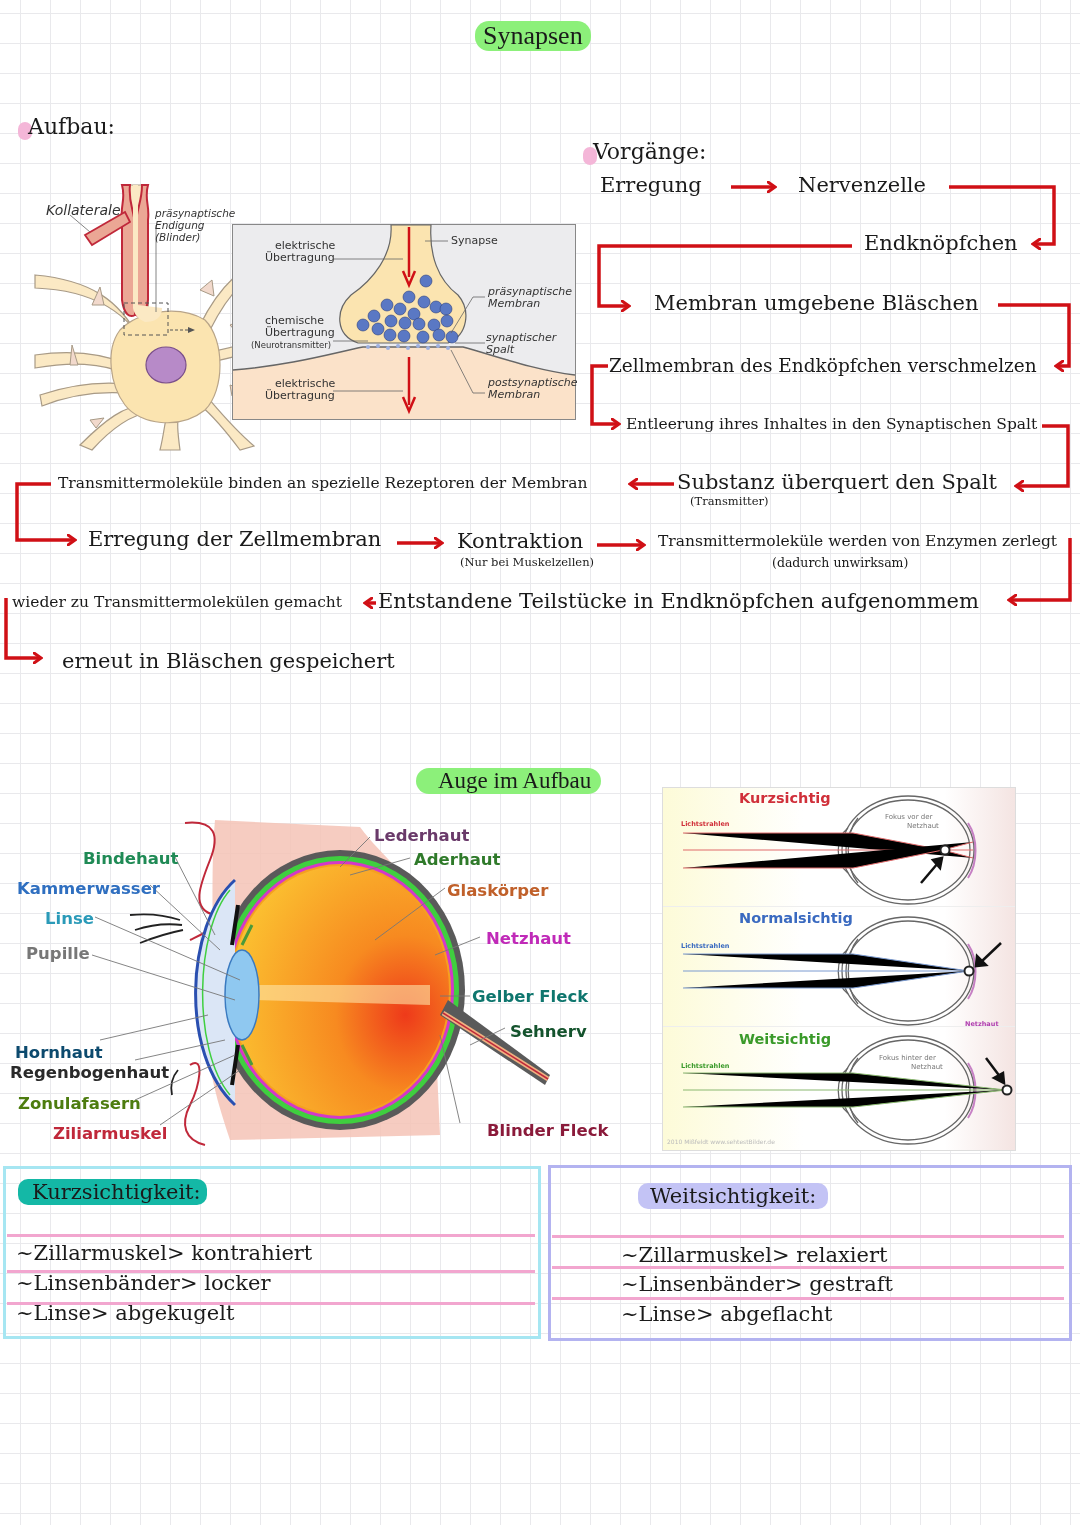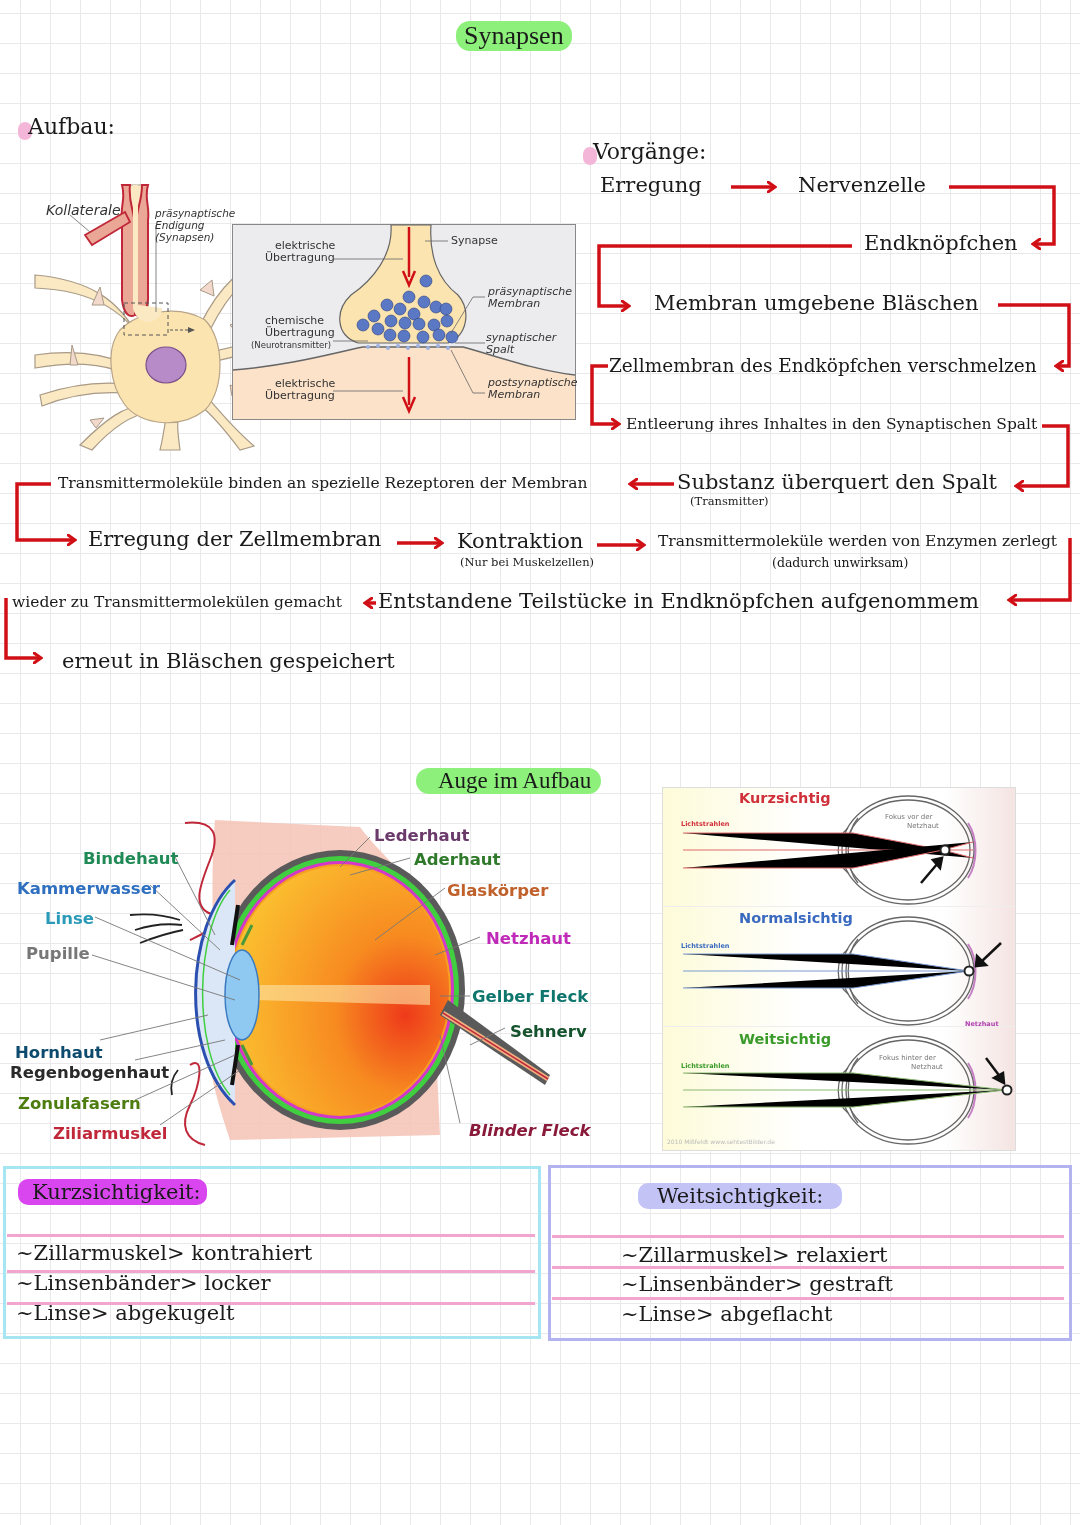--- a/index.html
+++ b/index.html
@@ -29,21 +29,21 @@
   .lbl{font-family:"DejaVu Sans",sans-serif;font-size:11px;color:#333;line-height:12px;white-space:nowrap;}
   .lbl-i{font-style:italic;}
   .eye-lbl{font-family:"DejaVu Sans",sans-serif;font-size:16.5px;font-weight:bold;white-space:nowrap;}
   .box{position:absolute;border:3px solid;}
   .pinkline{position:absolute;height:3px;background:#f2a6cf;}
   .list{font-family:"DejaVu Serif",serif;font-size:21px;white-space:nowrap;}
 </style>
 </head>
 <body>
 
-<div class="abs title hl-green" style="left:456px;top:21px;">Synapsen</div>
+<div class="abs title hl-green" style="left:475px;top:21px;">Synapsen</div>
 
 <div class="abs heading hl-pink" style="left:28px;top:114px;">Aufbau:</div>
 
 <div class="fig" style="left:30px;top:180px;width:250px;height:270px;">
   <svg width="250" height="270" viewBox="0 0 250 270">
 
     <g fill="#fbe9c4" stroke="#a89a86" stroke-width="1.2">
       <path d="M5 95 C60 100 90 120 110 160 L120 175 C100 130 60 110 5 108 Z"></path>
       <path d="M5 175 C40 170 70 172 100 185 L100 195 C70 182 40 182 5 188 Z"></path>
       <path d="M10 215 C40 205 70 200 105 205 L105 214 C70 210 40 215 12 226 Z"></path>
@@ -76,21 +76,21 @@
     <rect x="94" y="123" width="44" height="32" fill="none" stroke="#555" stroke-width="1" stroke-dasharray="4 3"></rect>
     <path d="M140 150 L160 150" stroke="#555" stroke-width="1" stroke-dasharray="3 2"></path>
     <path d="M158 147 L165 150 L158 153 Z" fill="#555"></path>
 
     <path d="M40 35 L60 52" stroke="#666" stroke-width="0.8" fill="none"></path>
     <path d="M126 45 L126 132" stroke="#666" stroke-width="0.8" fill="none"></path>
   </svg>
   <div class="abs lbl lbl-i" style="left:16px;top:24px;font-size:14px;">Kollaterale</div>
   <div class="abs lbl lbl-i" style="left:125px;top:27px;font-size:10.5px;">präsynaptische</div>
   <div class="abs lbl lbl-i" style="left:125px;top:39px;font-size:10.5px;">Endigung</div>
-  <div class="abs lbl lbl-i" style="left:125px;top:51px;font-size:10.5px;">(Synapsen)</div>
+  <div class="abs lbl lbl-i" style="left:125px;top:51px;font-size:10.5px;">(Blinder)</div>
 </div>
 
 <div class="fig" style="left:232px;top:224px;width:342px;height:194px;background:#ececee;border:1px solid #888;">
   <svg width="342" height="194" viewBox="0 0 342 194">
     <path d="M0 145 C60 140 100 128 130 122 L230 122 C260 130 300 145 342 150 L342 194 L0 194 Z" fill="#fbe2c9"></path>
     <path d="M0 145 C60 140 100 128 130 122 L230 122 C260 130 300 145 342 150" fill="none" stroke="#666" stroke-width="1.5"></path>
     <path d="M158 0 C160 30 140 55 118 70 C102 85 102 110 125 118 L215 118 C235 110 238 85 225 70 C205 55 196 30 198 0 Z" fill="#fbe4b0" stroke="#666" stroke-width="1.2"></path>
     <g fill="#5a78c4" stroke="#2c4080" stroke-width="0.6">
       <circle cx="193" cy="56" r="6"></circle>
         <circle cx="176" cy="72" r="6"></circle>
@@ -264,21 +264,21 @@
   <div class="abs eye-lbl" style="left: 15px; top: 228px; color: #0c4a6e;">Hornhaut</div>
   <div class="abs eye-lbl" style="left: 10px; top: 248px; color: rgb(42, 42, 42);">Regenbogenhaut</div>
   <div class="abs eye-lbl" style="left: 18px; top: 279px; color: #4d7c0f;">Zonulafasern</div>
   <div class="abs eye-lbl" style="left: 53px; top: 309px; color: rgb(192, 40, 58);">Ziliarmuskel</div>
   <div class="abs eye-lbl" style="left: 374px; top: 11px; color: rgb(106, 58, 106);">Lederhaut</div>
   <div class="abs eye-lbl" style="left: 414px; top: 35px; color: rgb(47, 122, 42);">Aderhaut</div>
   <div class="abs eye-lbl" style="left: 447px; top: 66px; color: rgb(192, 96, 42);">Glaskörper</div>
   <div class="abs eye-lbl" style="left: 486px; top: 114px; color: rgb(192, 42, 184);">Netzhaut</div>
   <div class="abs eye-lbl" style="left: 472px; top: 172px; color: #0f766e;">Gelber Fleck</div>
   <div class="abs eye-lbl" style="left: 510px; top: 207px; color: #14532d;">Sehnerv</div>
-  <div class="abs eye-lbl" style="left: 469px; top: 306px; color: rgb(138, 26, 58); font-style: italic;">Blinder Fleck</div>
+  <div class="abs eye-lbl" style="left: 487px; top: 306px; color: rgb(138, 26, 58);">Blinder Fleck</div>
 </div>
 
 <div class="fig" style="left:662px;top:787px;width:352px;height:362px;background:linear-gradient(to right,#fdfbd8 0%,#ffffff 40%,#ffffff 80%,#f4e4e2 100%);border:1px solid #ddd;">
   <svg width="352" height="362" viewBox="0 0 352 362">
     <g id="eyes" fill="none" stroke="#666" stroke-width="1.3">
 
       <ellipse cx="245" cy="62" rx="66" ry="54"></ellipse>
         <ellipse cx="245" cy="62" rx="62" ry="50"></ellipse>
       <path d="M185 40 C172 50 172 75 185 85"></path>
         <path d="M195 30 C182 45 182 80 195 95"></path>
@@ -338,28 +338,28 @@
   <div class="abs" style="left:76px;top:243px;font-family:'DejaVu Sans',sans-serif;font-weight:bold;font-size:14.5px;color:#3a9a2a;">Weitsichtig</div>
   <div class="abs" style="left:18px;top:274px;font-family:'DejaVu Sans',sans-serif;font-weight:bold;font-size:6.5px;color:#3a9a2a;">Lichtstrahlen</div>
   <div class="abs" style="left:216px;top:266px;font-family:'DejaVu Sans',sans-serif;font-size:7px;color:#777;">Fokus hinter der</div>
   <div class="abs" style="left:248px;top:275px;font-family:'DejaVu Sans',sans-serif;font-size:7px;color:#777;">Netzhaut</div>
   <div class="abs" style="left:4px;top:350px;font-family:'DejaVu Sans',sans-serif;font-size:6px;color:#bbb;">2010 Mißfeldt www.sehtestBilder.de</div>
   <div class="abs" style="left:0;top:118px;width:352px;height:1px;background:#eee;"></div>
   <div class="abs" style="left:0;top:238px;width:352px;height:1px;background:#eee;"></div>
 </div>
 
 <div class="box" style="left:3px;top:1166px;width:532px;height:167px;border-color:#a6e6f2;"></div>
-<div class="abs list" style="left:18px;top:1179px;background:#d946ef;border-radius:10px;padding:1px 6px 1px 14px;font-size:21px;">Kurzsichtigkeit:</div>
+<div class="abs list" style="left:18px;top:1179px;background:#14b8a6;border-radius:10px;padding:1px 6px 1px 14px;font-size:21px;">Kurzsichtigkeit:</div>
 <div class="pinkline" style="left:7px;top:1234px;width:528px;"></div>
 <div class="pinkline" style="left:7px;top:1270px;width:528px;"></div>
 <div class="pinkline" style="left:7px;top:1302px;width:528px;"></div>
 <div class="abs list" style="left:16px;top:1241px;">~Zillarmuskel&gt; kontrahiert</div>
 <div class="abs list" style="left:16px;top:1271px;">~Linsenbänder&gt; locker</div>
 <div class="abs list" style="left:16px;top:1301px;">~Linse&gt; abgekugelt</div>
 
 <div class="box" style="left:548px;top:1165px;width:518px;height:170px;border-color:#b3b3f0;"></div>
-<div class="abs list" style="left:638px;top:1183px;background:#c3c3f5;border-radius:10px;padding:1px 19px;font-size:21px;">Weitsichtigkeit:</div>
+<div class="abs list" style="left:638px;top:1183px;background:#c3c3f5;border-radius:10px;padding:1px 12px;font-size:21px;">Weitsichtigkeit:</div>
 <div class="pinkline" style="left:552px;top:1235px;width:512px;"></div>
 <div class="pinkline" style="left:552px;top:1266px;width:512px;"></div>
 <div class="pinkline" style="left:552px;top:1297px;width:512px;"></div>
 <div class="abs list" style="left:621px;top:1243px;">~Zillarmuskel&gt; relaxiert</div>
 <div class="abs list" style="left:621px;top:1272px;">~Linsenbänder&gt; gestraft</div>
 <div class="abs list" style="left:621px;top:1302px;">~Linse&gt; abgeflacht</div>
 
 </body></html>

